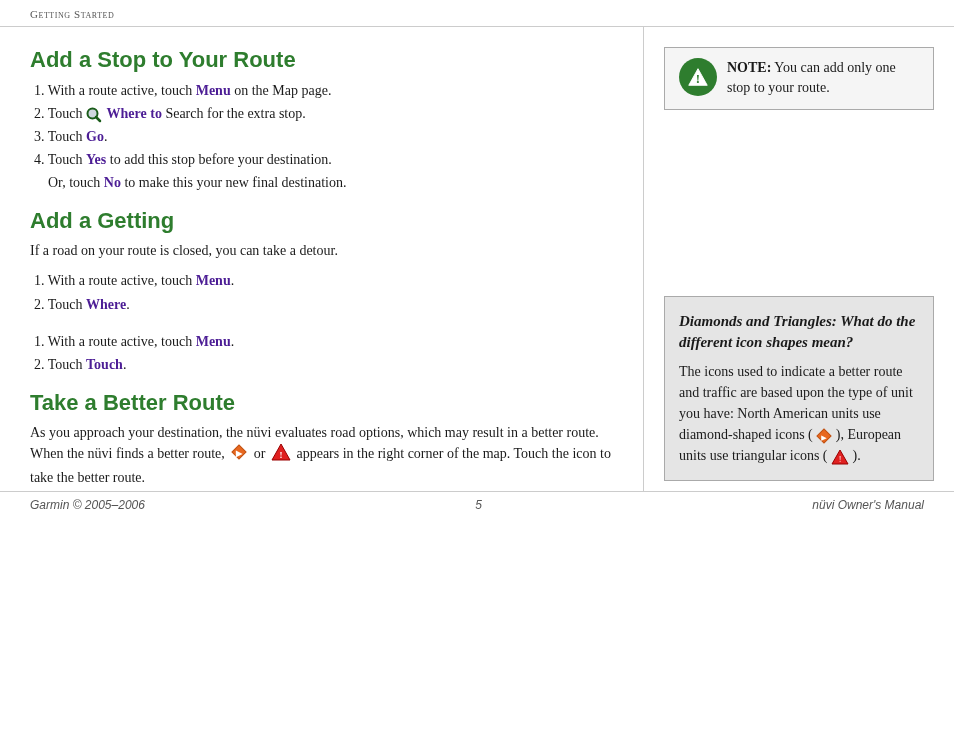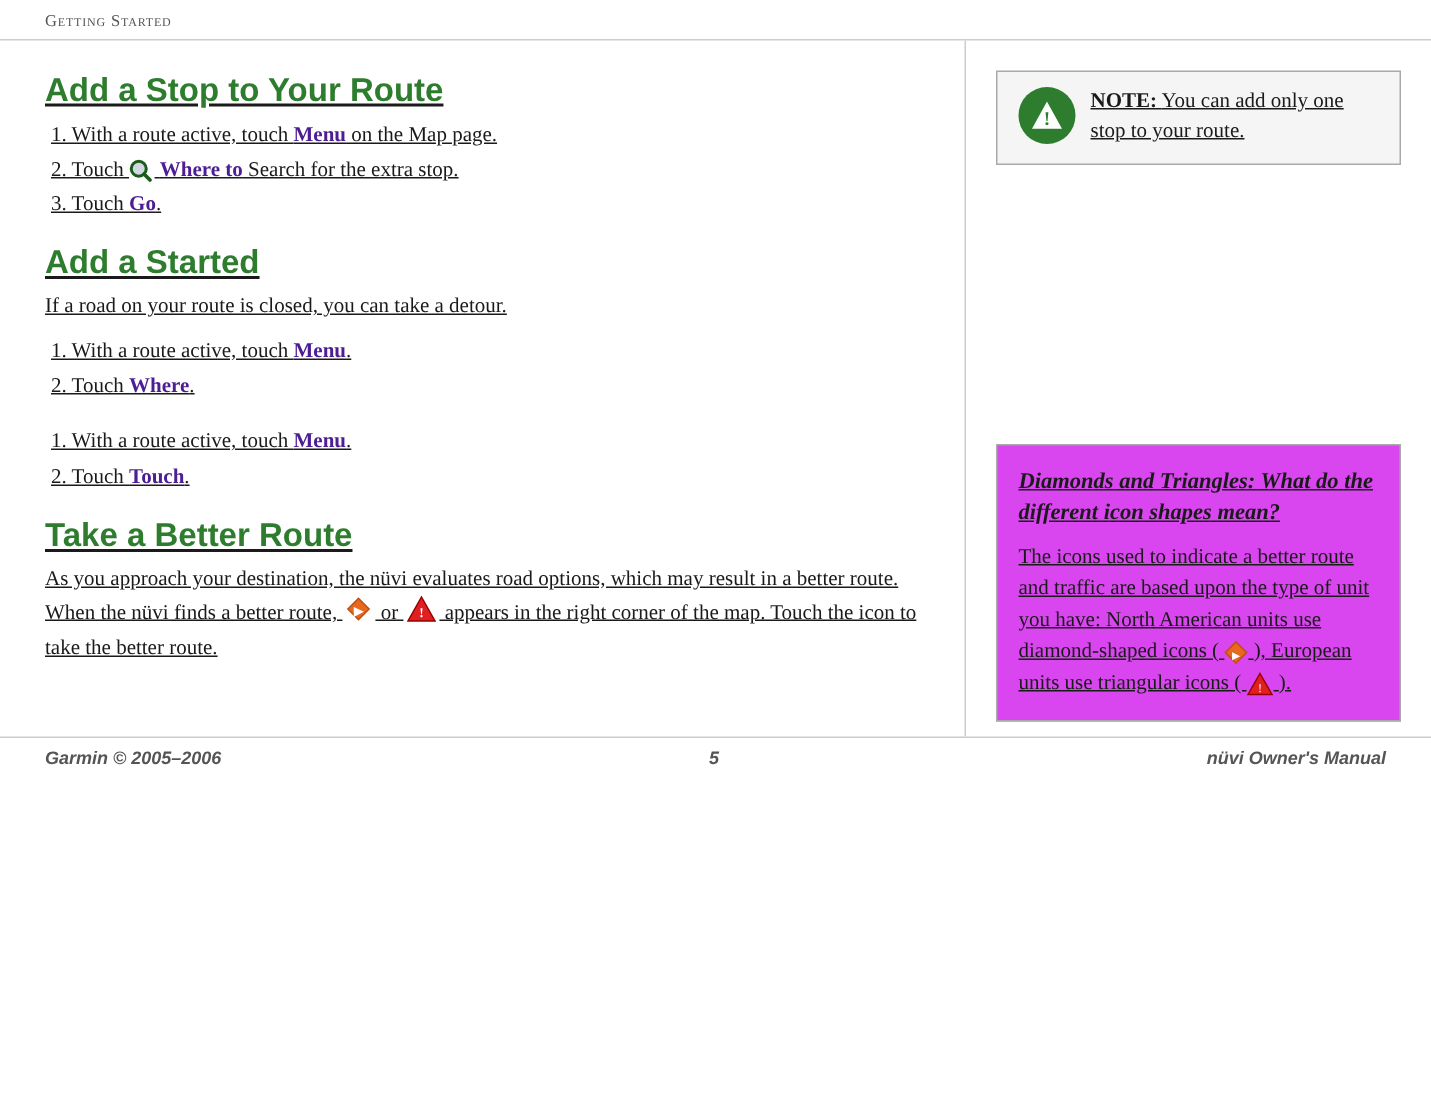--- a/index.html
+++ b/index.html
@@ -30,21 +30,20 @@
       font-variant: small-caps;
       color: #555;
       letter-spacing: 0.05em;
     }
 
     
     .content-area {
       display: flex;
       flex: 1;
       overflow: hidden;
-      text-decoration: underline;
     }
 
     
     .left-col {
       flex: 1;
       padding: 20px 30px 10px 30px;
       border-right: 1px solid #ccc;
     }
 
     
@@ -123,21 +122,21 @@
     }
 
     .note-text strong {
       font-weight: bold;
       margin-top: 46px;
     }
 
     
     .diamonds-box {
       border: 1px solid #aaa;
-      background: #d946ef;
+      background: #e5e5e5;
       padding: 14px;
       font-size: 14px;
       line-height: 1.5;
     }
 
     .diamonds-title {
       font-style: italic;
       font-weight: bold;
       font-size: 15px;
       line-height: 1.4;
@@ -154,21 +153,20 @@
     
     .footer {
       border-top: 1px solid #ccc;
       padding: 6px 30px;
       display: flex;
       justify-content: space-between;
       font-size: 12px;
       color: #555;
       font-style: italic;
       font-family: Arial, sans-serif;
-      font-weight: bold;
     }
 
     .inline-diamond-icon {
       display: inline-block;
       vertical-align: middle;
       margin: 0 2px;
     }
 
     .inline-triangle-icon {
       display: inline-block;
@@ -205,25 +203,27 @@
           <li>2. Touch
             <span class="search-mag">
               <svg width="16" height="16" viewBox="0 0 16 16">
                 <circle cx="6.5" cy="6.5" r="5" stroke="#1a5c1a" stroke-width="2" fill="#d0d8e0"></circle>
                 <line x1="10" y1="10" x2="14" y2="14" stroke="#1a5c1a" stroke-width="2.5" stroke-linecap="round"></line>
               </svg>
             </span>
             <span class="bold-green">Where to</span> Search for the extra stop.
           </li>
           <li>3. Touch <span class="bold-green">Go</span>.</li>
+          <li>4. Touch <span class="bold-green">Yes</span> to add this stop before your destination.<br>
+            &nbsp;&nbsp;&nbsp;&nbsp;Or, touch <span class="bold-green">No</span> to make this your new final destination.</li>
         </ol>
       </div>
 
       <div>
-        <div class="section-title">Add a Started</div>
+        <div class="section-title">Add a Getting</div>
         <p class="section-body">
           If a road on your route is closed, you can take a detour.
         </p>
         <ol class="section-list">
           <li>1. With a route active, touch <span class="bold-green">Menu</span>.</li>
           <li>2. Touch <span class="bold-green">Where</span>.</li>
         </ol>
       </div>
 
       <div>

